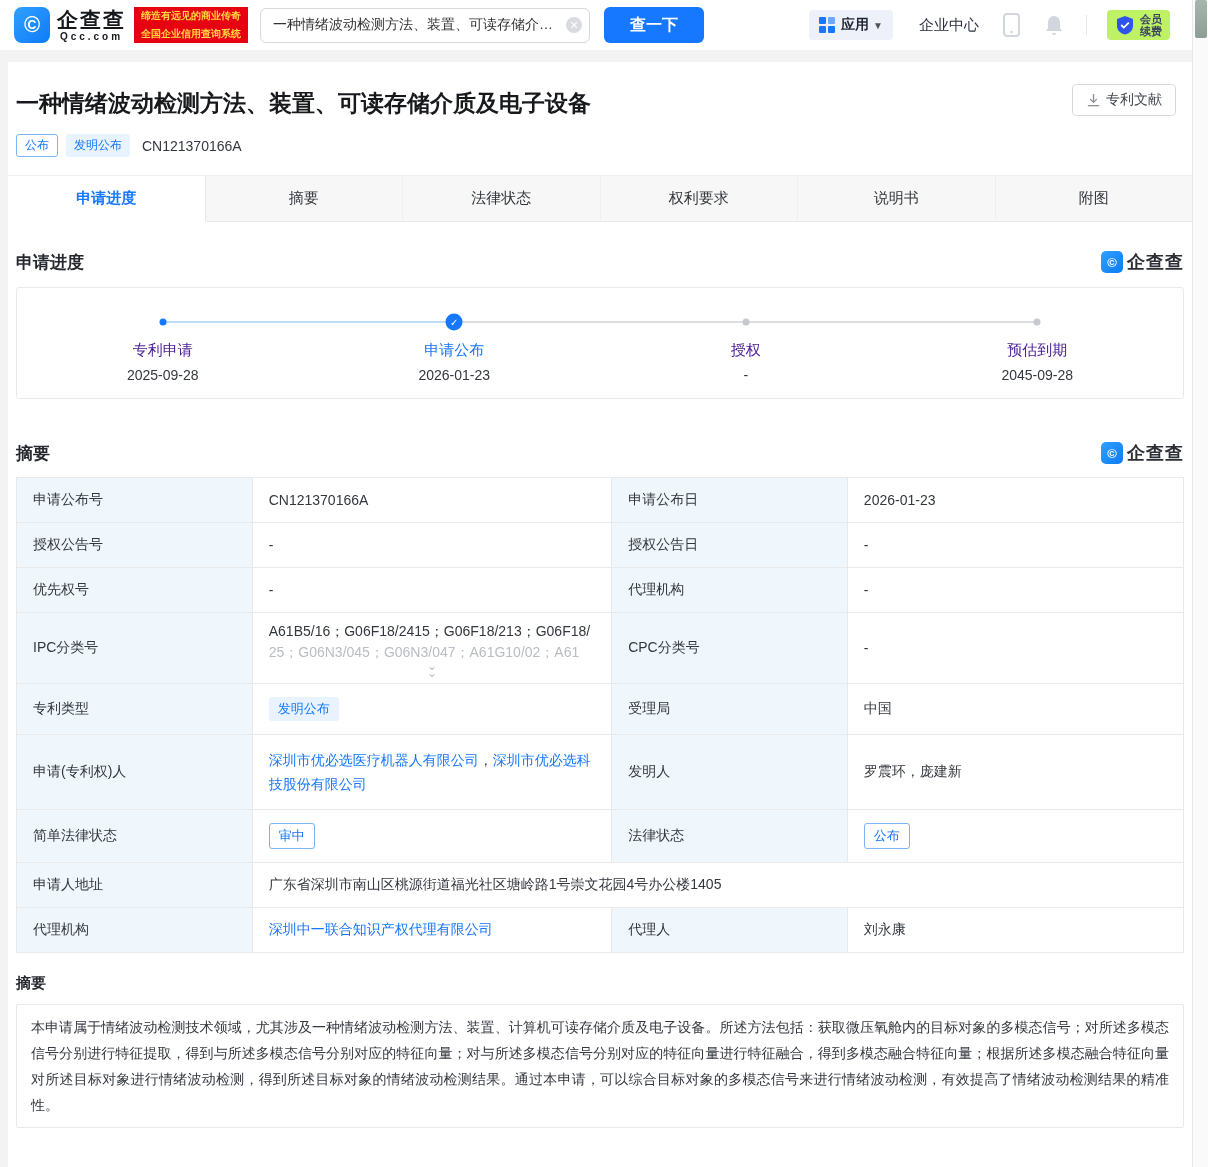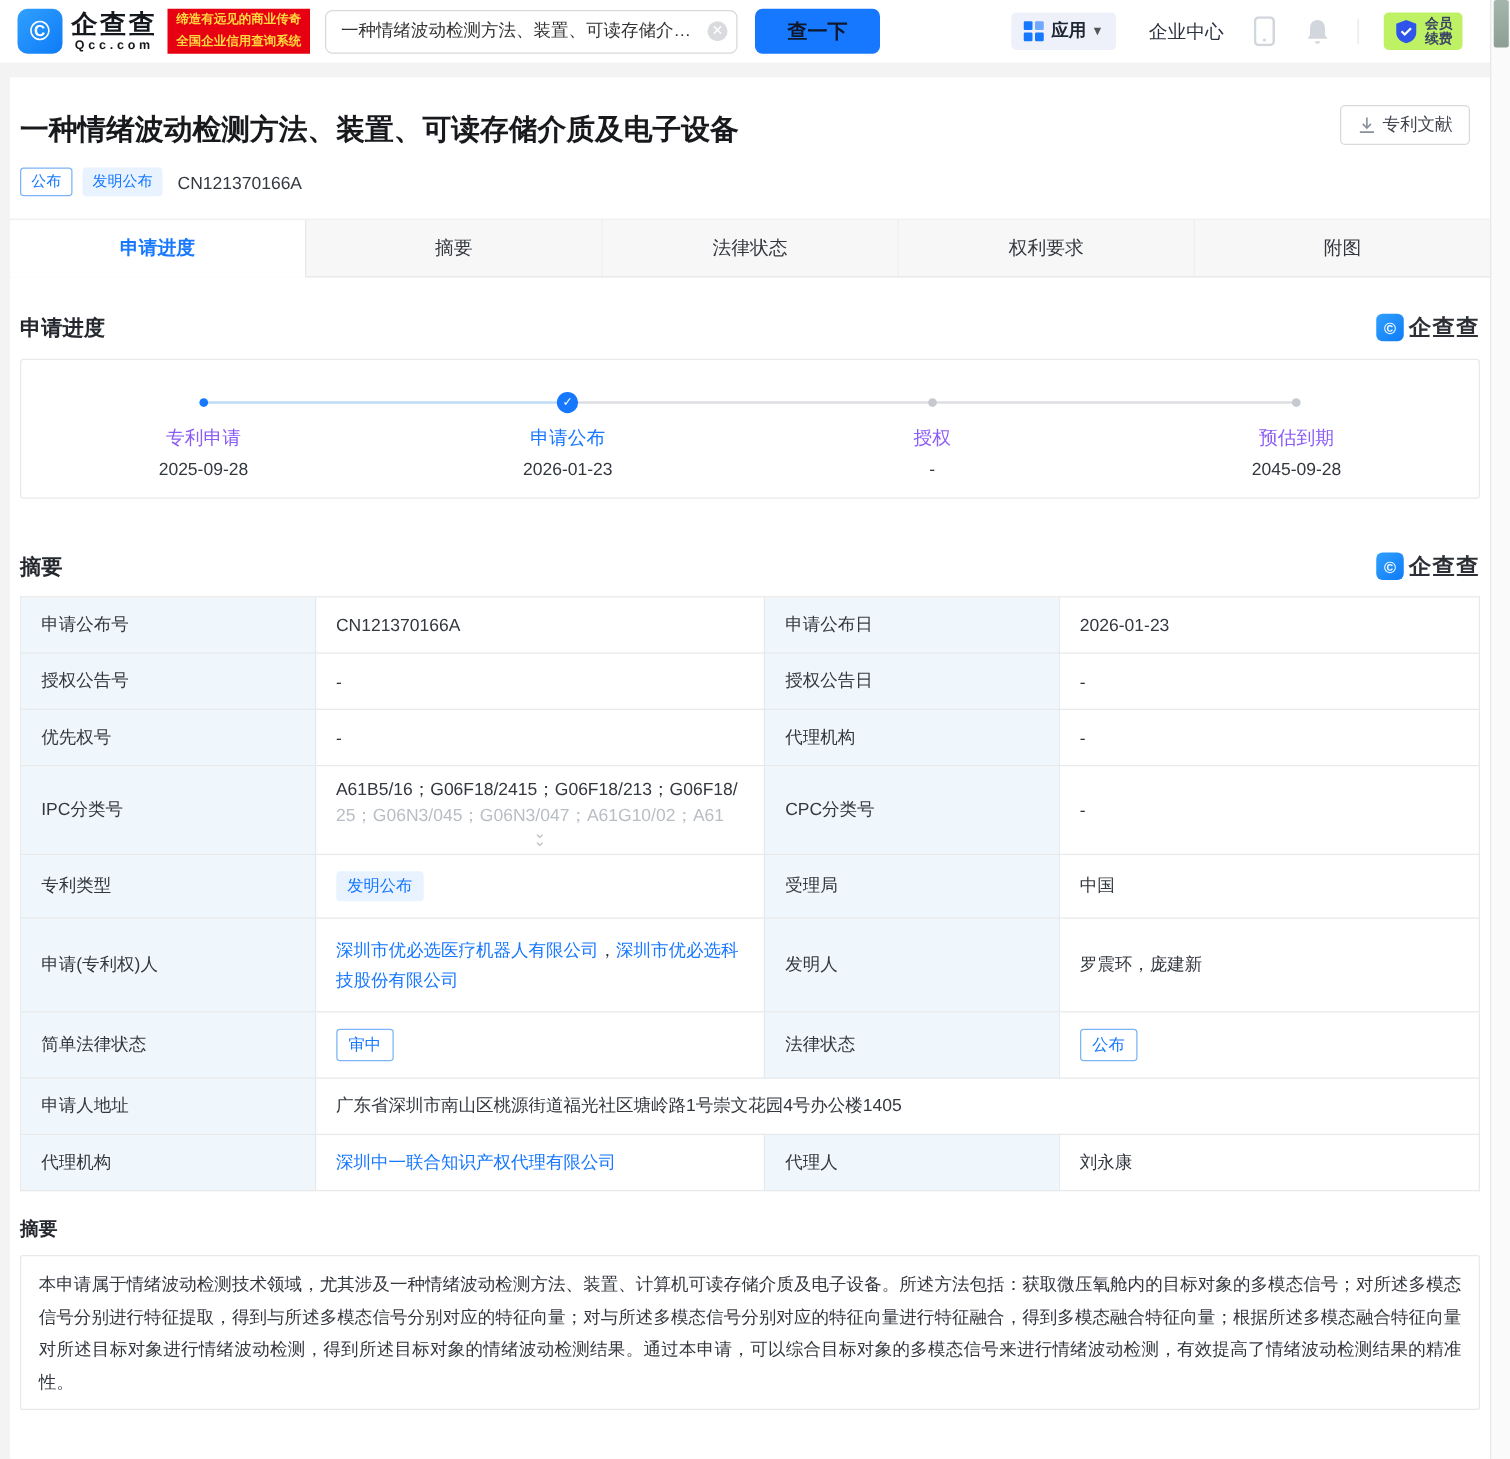--- a/index.html
+++ b/index.html
@@ -23,21 +23,21 @@
   .logo-domain { font-size:10px; font-weight:bold; color:#15181d; letter-spacing:3px; line-height:11px; }
   .slogan { margin-left:8px; background:#e60012; color:#ffd83d; font-size:10px; font-weight:bold;
     line-height:18px; padding:0 7px; white-space:nowrap; }
   .search-wrap { margin-left:12px; display:flex; align-items:center; }
   .search-box { position:relative; width:330px; }
   .search-input { width:330px; height:35px; border:1px solid #d9d9d9; border-radius:6px;
     padding:0 30px 0 12px; font-size:14px; color:#333; outline:none;
     font-family:inherit; text-overflow:ellipsis; background:#fff; }
   .search-clear { position:absolute; right:8px; top:9px; width:16px; height:16px; border-radius:50%;
     background:#d9dbdf; color:#fff; font-size:11px; line-height:16px; text-align:center; cursor:pointer; }
-  .search-btn { margin-left:14px; height:36px; padding:0 26px; background:#1677ff; color:#0f172a;
+  .search-btn { margin-left:14px; height:36px; padding:0 26px; background:#1677ff; color:#ffffff;
     border:none; border-radius:6px; font-size:16px; font-weight:bold; cursor:pointer; font-family:inherit; }
   .top-nav { margin-left:auto; display:flex; align-items:center; margin-right:24px; }
   .apps-chip { display:flex; align-items:center; background:#eef1fa; border-radius:4px;
     padding:6px 10px; cursor:pointer; }
   .apps-grid { width:16px; height:16px; display:grid; grid-template-columns:7px 7px; gap:2px; margin-right:6px; }
   .apps-grid i { background:#1677ff; border-radius:1px; height:7px; }
   .apps-grid i:nth-child(2){ background:#6ea8ff; }
   .apps-label { font-size:14px; color:#1f2633; font-weight:bold; }
   .apps-caret { margin-left:4px; font-size:10px; color:#555; }
   .nav-link { margin-left:26px; font-size:15px; color:#2b3140; cursor:pointer; }
@@ -91,21 +91,21 @@
   .timeline-card { margin-top:13px; border:1px solid #e9e9e9; border-radius:3px; height:112px;
     position:relative; }
   .tl-track { position:absolute; left:0; right:0; top:33px; height:2px; }
   .tl-seg { position:absolute; top:0; height:2px; }
   .tl-step { position:absolute; width:25%; text-align:center; top:0; }
   .tl-dot { position:absolute; left:50%; top:34px; transform:translate(-50%,-50%); border-radius:50%; }
   .tl-dot.done { width:7px; height:7px; background:#1677ff; }
   .tl-dot.pending { width:7px; height:7px; background:#c6c9cf; }
   .tl-dot.current { width:17px; height:17px; background:#1677ff; color:#fff; font-size:10px;
     line-height:17px; text-align:center; }
-  .tl-label { margin-top:53px; font-size:15px; color:#8b5cf6; }
+  .tl-label { margin-top:53px; font-size:15px; color:#4c1d95; }
   .tl-step.current .tl-label { color:#1677ff; }
   .tl-date { margin-top:7px; font-size:14px; color:#33373e; }
 
   
   .sub-title { margin-top:24px; font-size:15px; font-weight:bold; color:#25282e; }
   table.info { width:100%; border-collapse:collapse; margin-top:12px; table-layout:fixed; }
   table.info td { border:1px solid #e9e9e9; font-size:14px; padding:13px 16px; vertical-align:middle;
     word-break:break-all; }
   td.cell-label { background:#f0f7fc; color:#33373e; }
   td.cell-value { color:#33373e; background:#fff; }
@@ -234,20 +234,21 @@
         </svg>
       <span>专利文献</span>
     </button>
   </section>
 
   <nav class="tabs">
       <div class="tab active">申请进度</div>
       <div class="tab">摘要</div>
       <div class="tab">法律状态</div>
       <div class="tab">权利要求</div>
+      <div class="tab">说明书</div>
       <div class="tab">附图</div>
     </nav>
 
   <div class="content">
 
     <div class="sec-head">
       <span class="sec-title">申请进度</span>
       <span class="brand-mark">
         <span class="brand-mark-icon">©</span>
         <span class="brand-mark-text">企查查</span>

